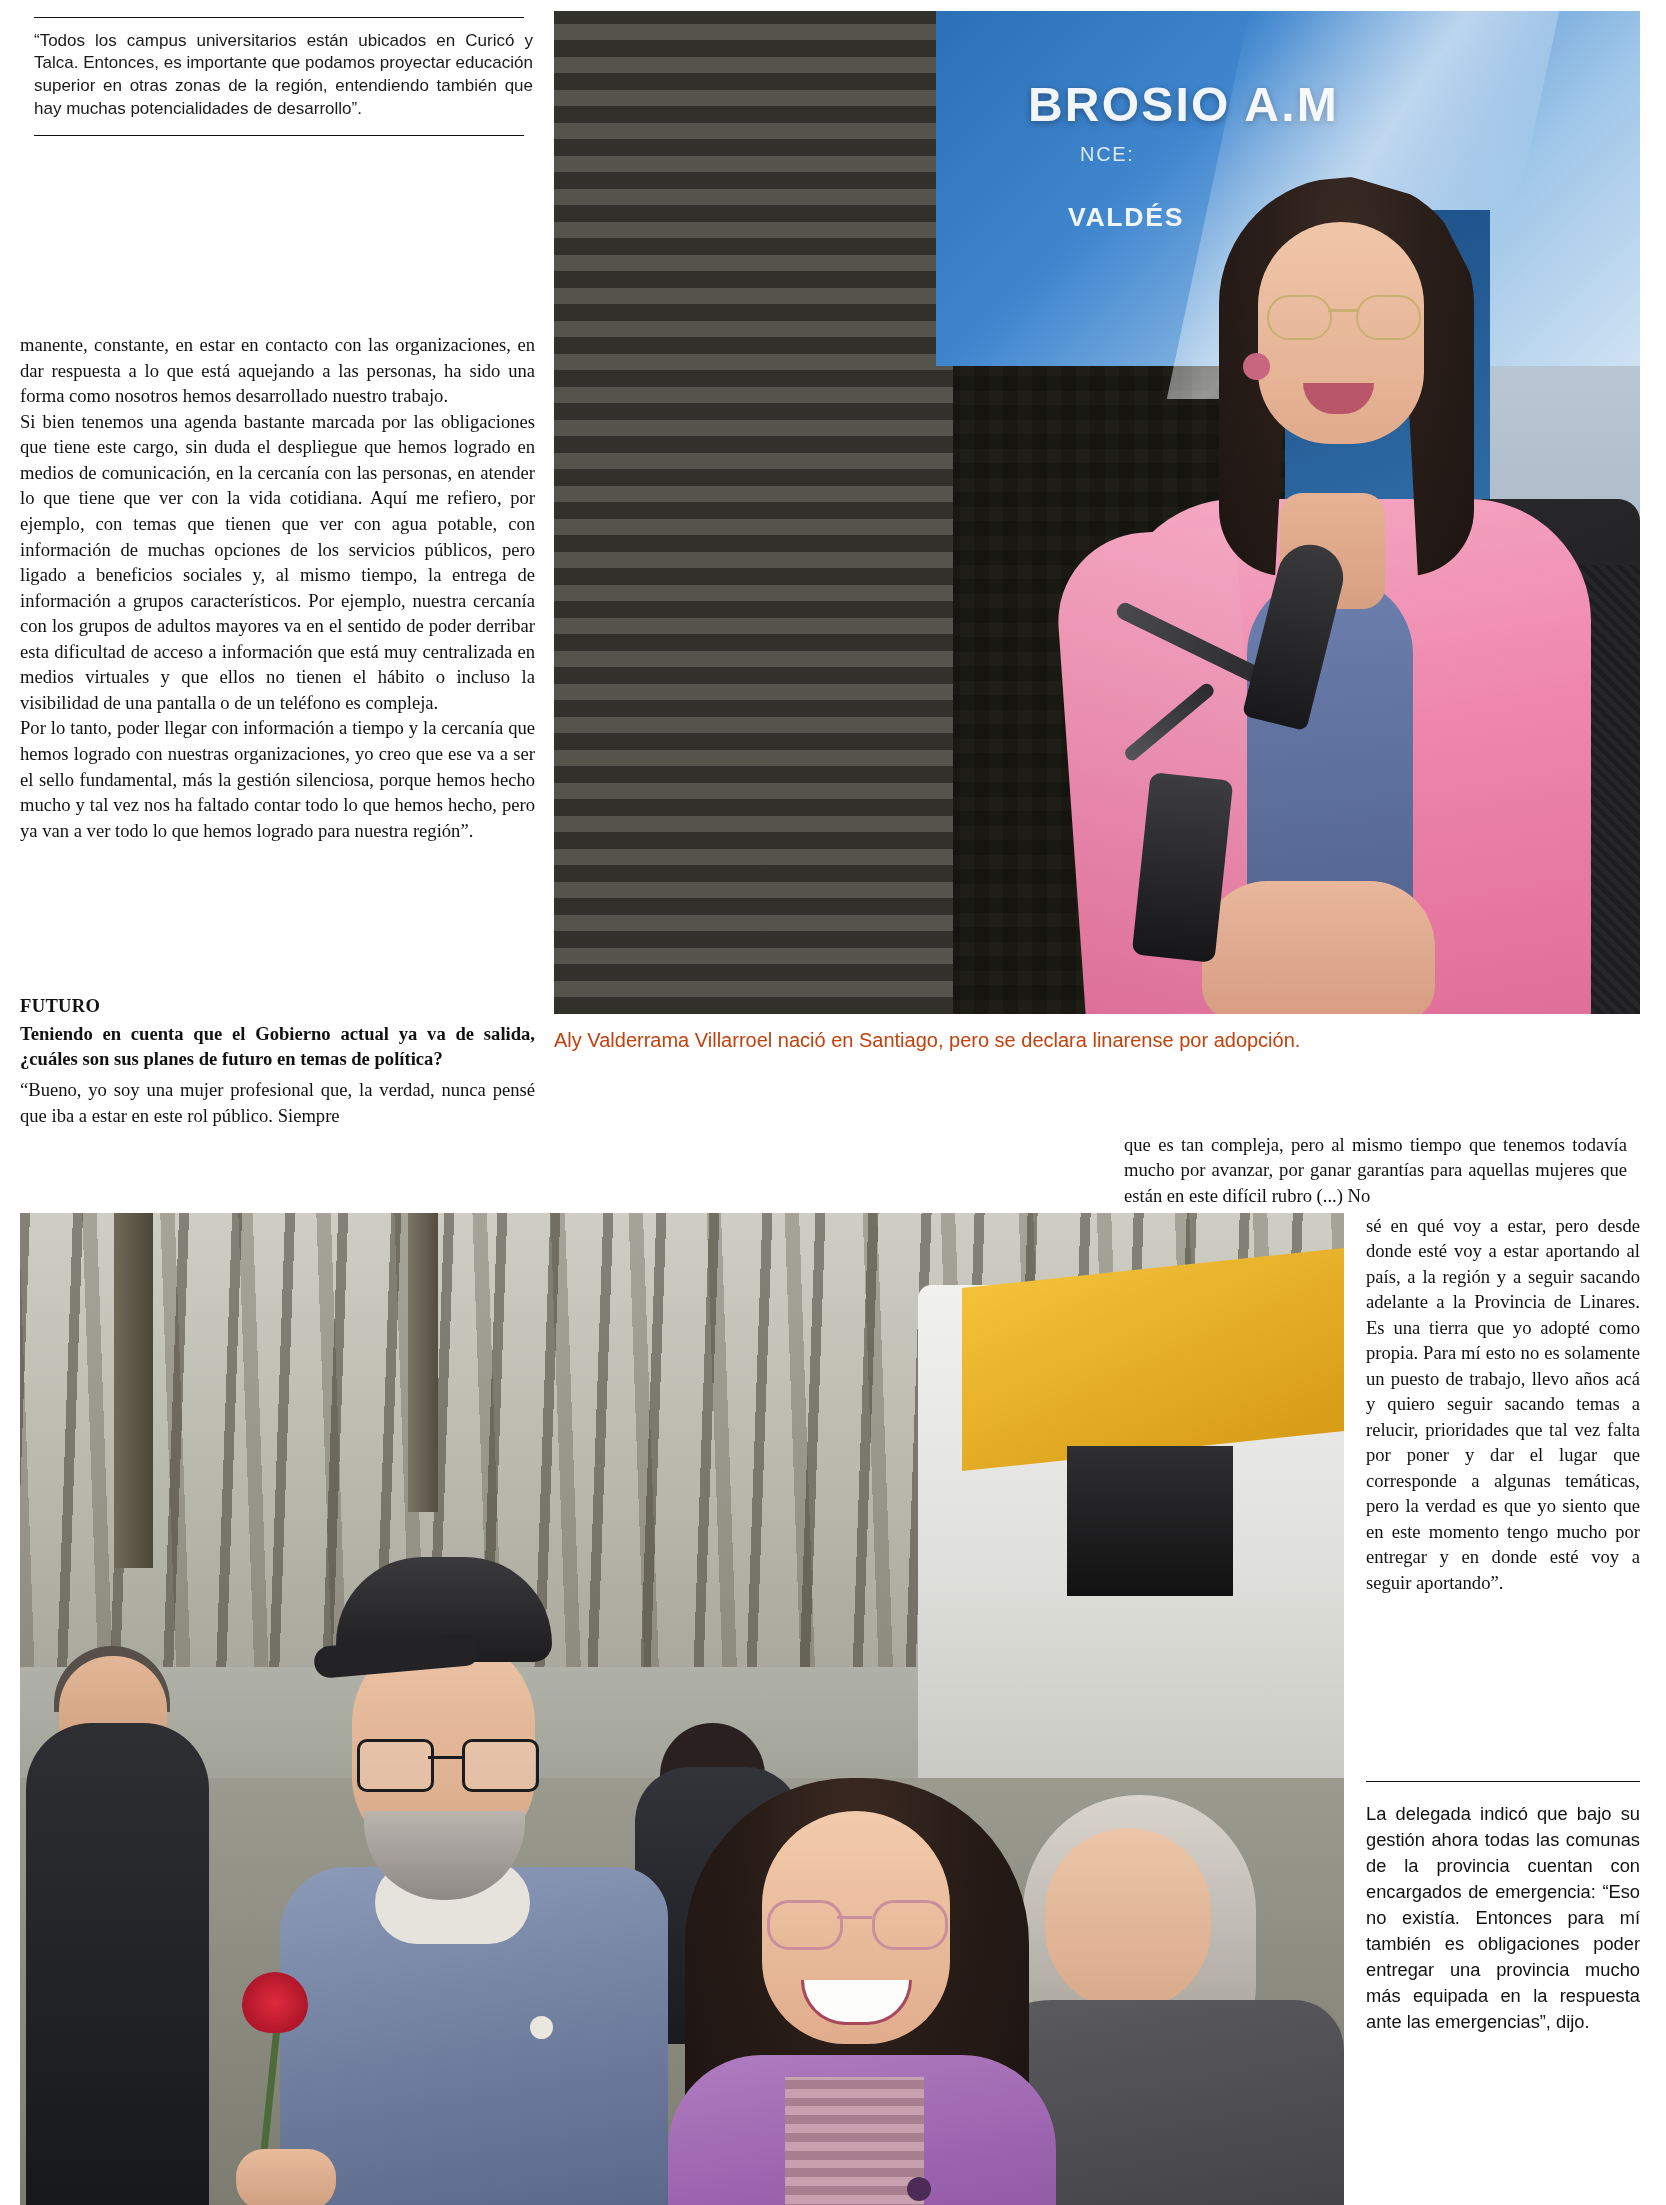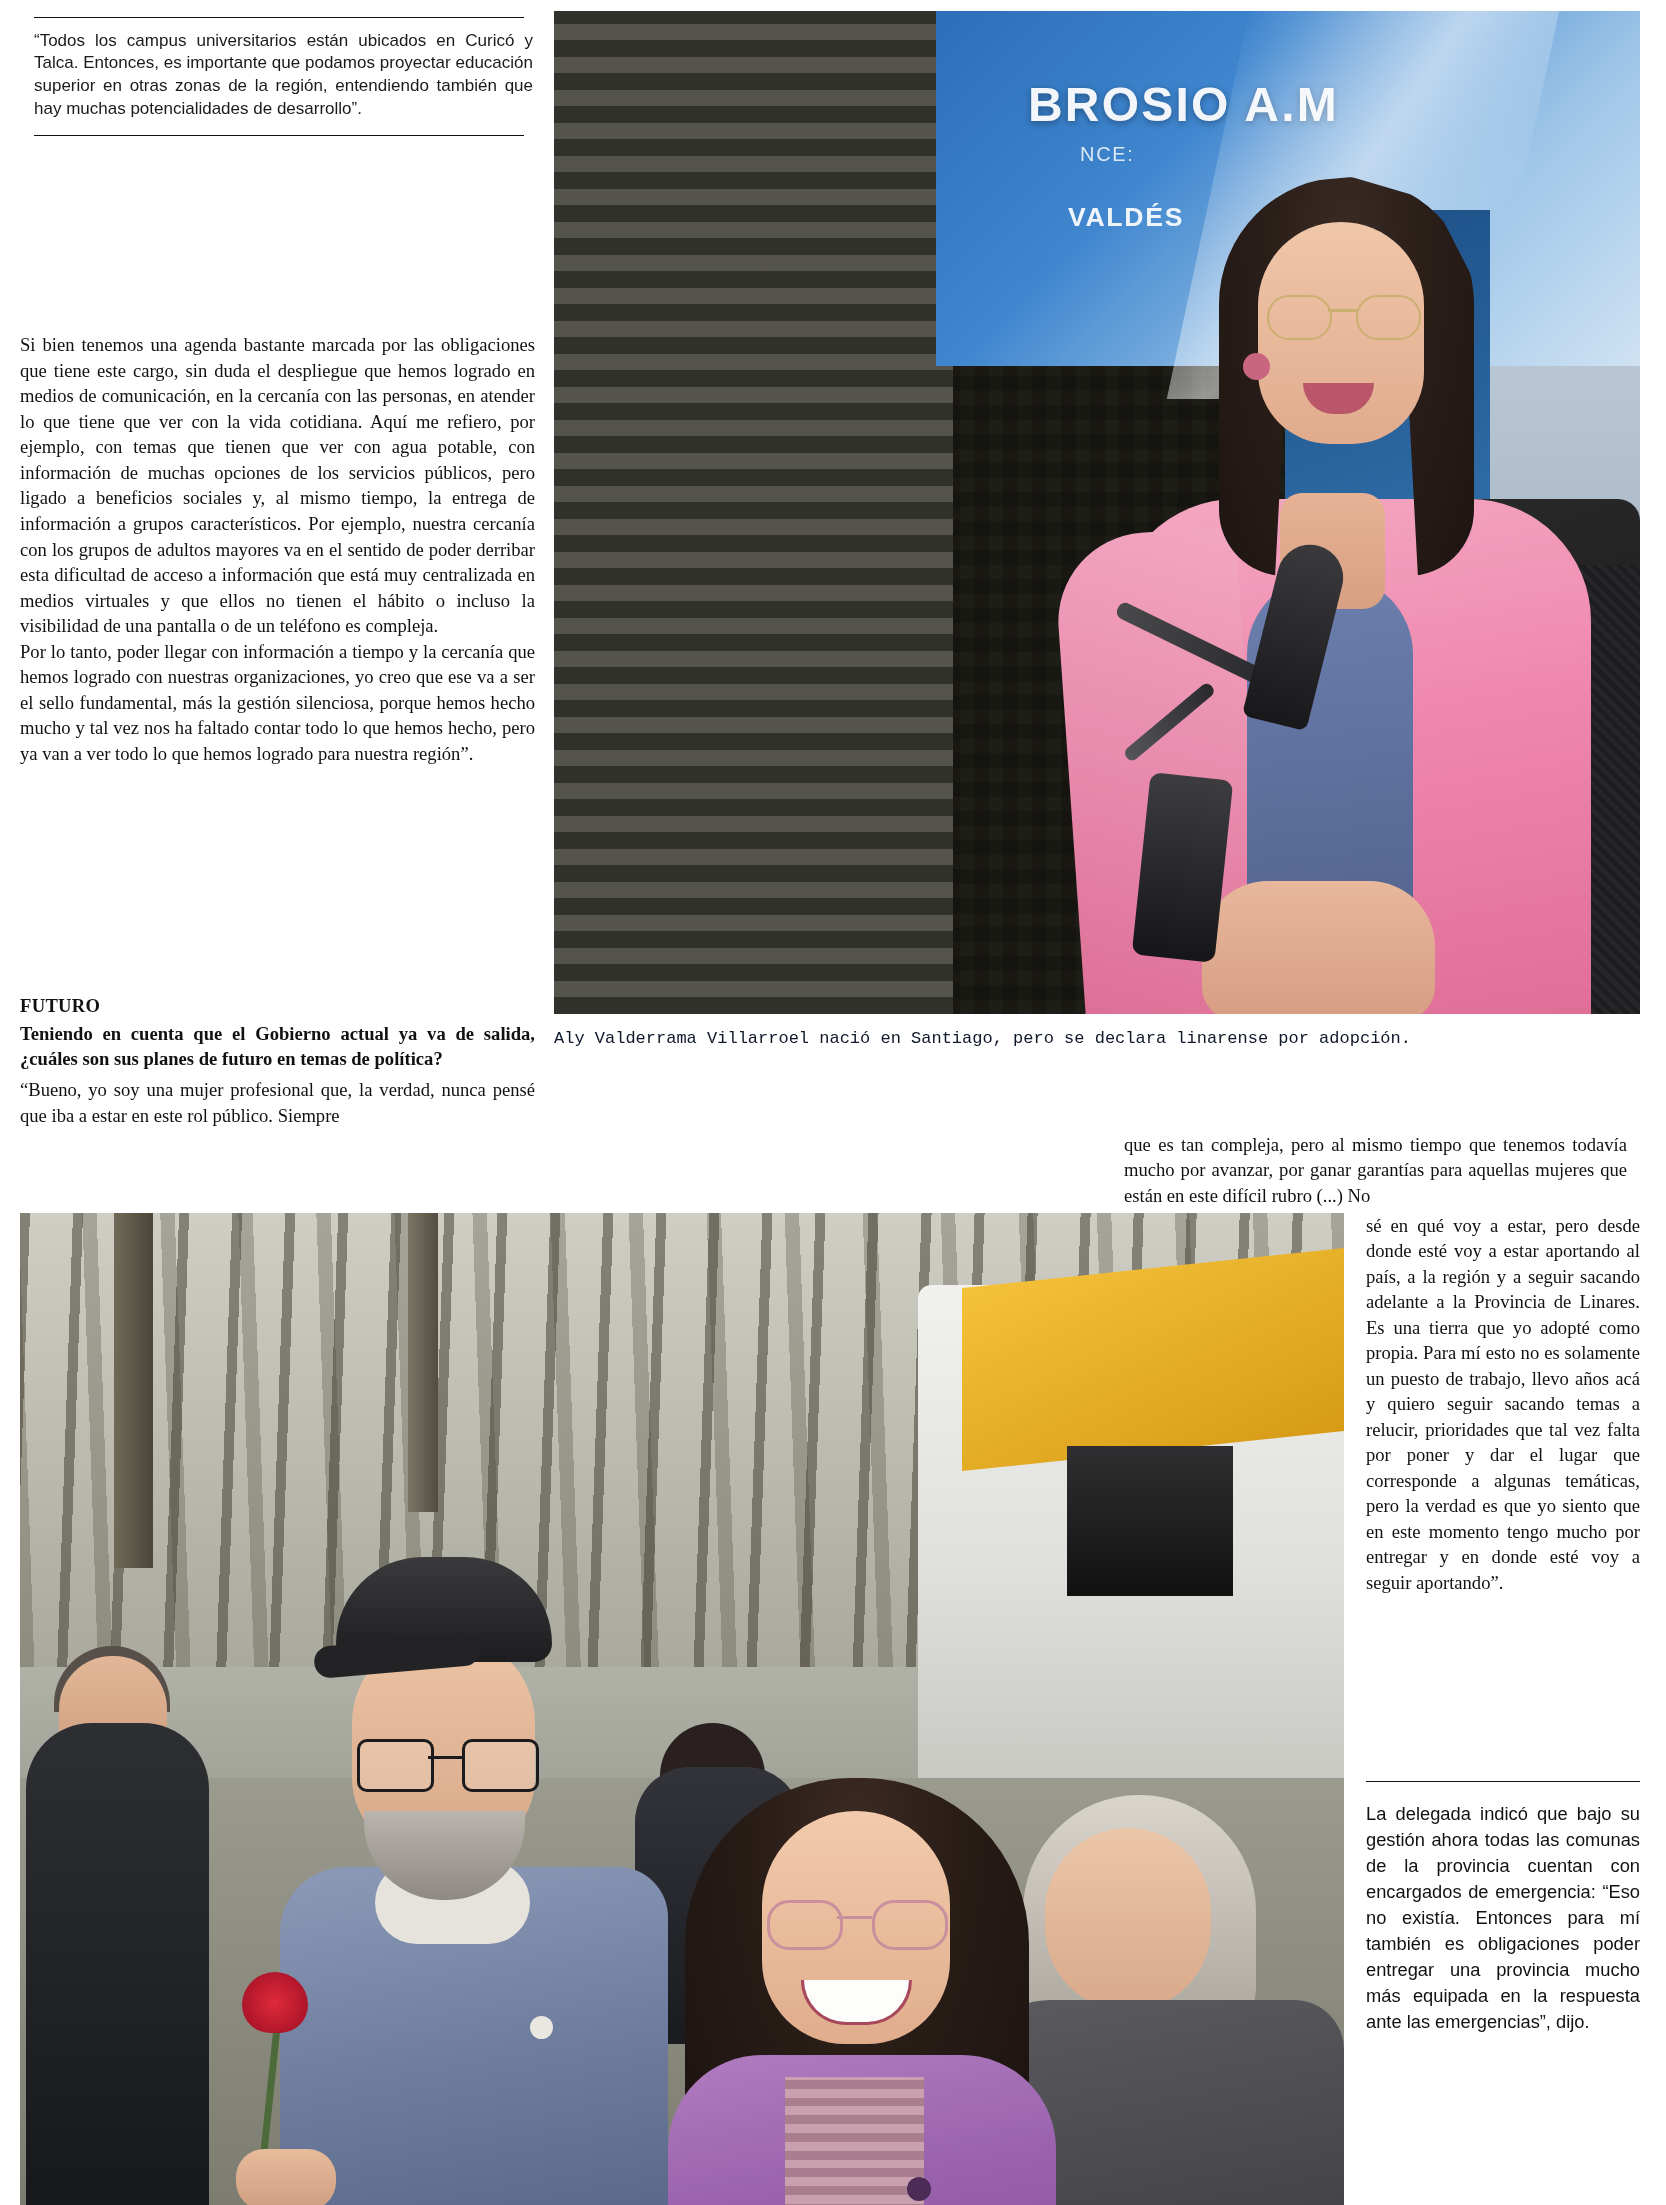--- a/index.html
+++ b/index.html
@@ -249,23 +249,23 @@
     background: linear-gradient(180deg,#3d3d40,#161618);
     border-radius: 11px;
     transform: rotate(6deg);
   }
 
   .photo-top-caption {
     position: absolute;
     left: 554px;
     top: 1029px;
     width: 1086px;
-    font-family: Liberation Mono, monospace;
-    font-size: 17px;
-    color: #0f172a;
+    font-family: Liberation Sans, sans-serif;
+    font-size: 20px;
+    color: #c2410c;
   }
 
   
   .col-mid {
     position: absolute;
     left: 566px;
     top: 1119px;
     width: 526px;
     font-size: 18.6px;
     line-height: 1.37;
@@ -508,20 +508,21 @@
 
 <div class="page">
 
   <div class="pullquote">
     <div class="rule-top"></div>
     <p>“Todos los campus universitarios están ubicados en Curicó y Talca. Entonces, es importante que podamos proyectar educación superior en otras zonas de la región, entendiendo también que hay muchas potencialidades de desarrollo”.</p>
     <div class="rule-bottom"></div>
   </div>
 
   <div class="col-left-top">
+    <p>manente, constante, en estar en contacto con las organizaciones, en dar respuesta a lo que está aquejando a las personas, ha sido una forma como nosotros hemos desarrollado nuestro trabajo.</p>
     <p>Si bien tenemos una agenda bastante marcada por las obligaciones que tiene este cargo, sin duda el despliegue que hemos logrado en medios de comunicación, en la cercanía con las personas, en atender lo que tiene que ver con la vida cotidiana. Aquí me refiero, por ejemplo, con temas que tienen que ver con agua potable, con información de muchas opciones de los servicios públicos, pero ligado a beneficios sociales y, al mismo tiempo, la entrega de información a grupos característicos. Por ejemplo, nuestra cercanía con los grupos de adultos mayores va en el sentido de poder derribar esta dificultad de acceso a información que está muy centralizada en medios virtuales y que ellos no tienen el hábito o incluso la visibilidad de una pantalla o de un teléfono es compleja.</p>
     <p>Por lo tanto, poder llegar con información a tiempo y la cercanía que hemos logrado con nuestras organizaciones, yo creo que ese va a ser el sello fundamental, más la gestión silenciosa, porque hemos hecho mucho y tal vez nos ha faltado contar todo lo que hemos hecho, pero ya van a ver todo lo que hemos logrado para nuestra región”.</p>
   </div>
 
   <div class="futuro">
     <h3>FUTURO</h3>
     <p class="q">Teniendo en cuenta que el Gobierno actual ya va de salida, ¿cuáles son sus planes de futuro en temas de política?</p>
     <p class="a">“Bueno, yo soy una mujer profesional que, la verdad, nunca pensé que iba a estar en este rol público. Siempre</p>
   </div>
 

